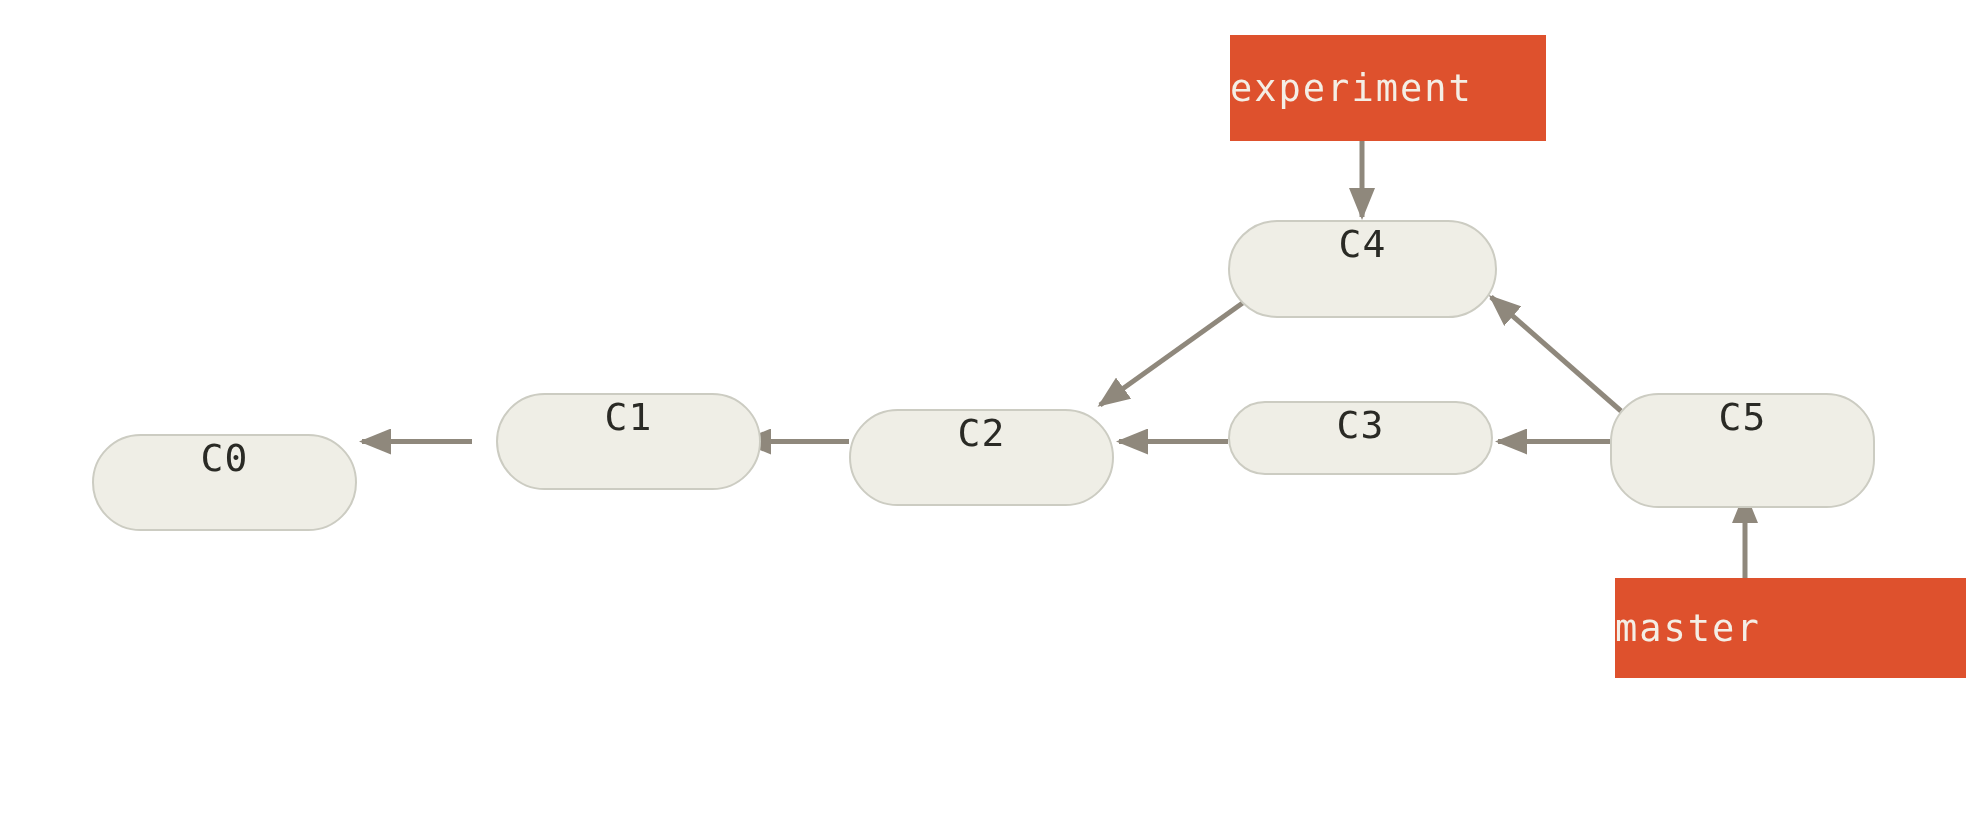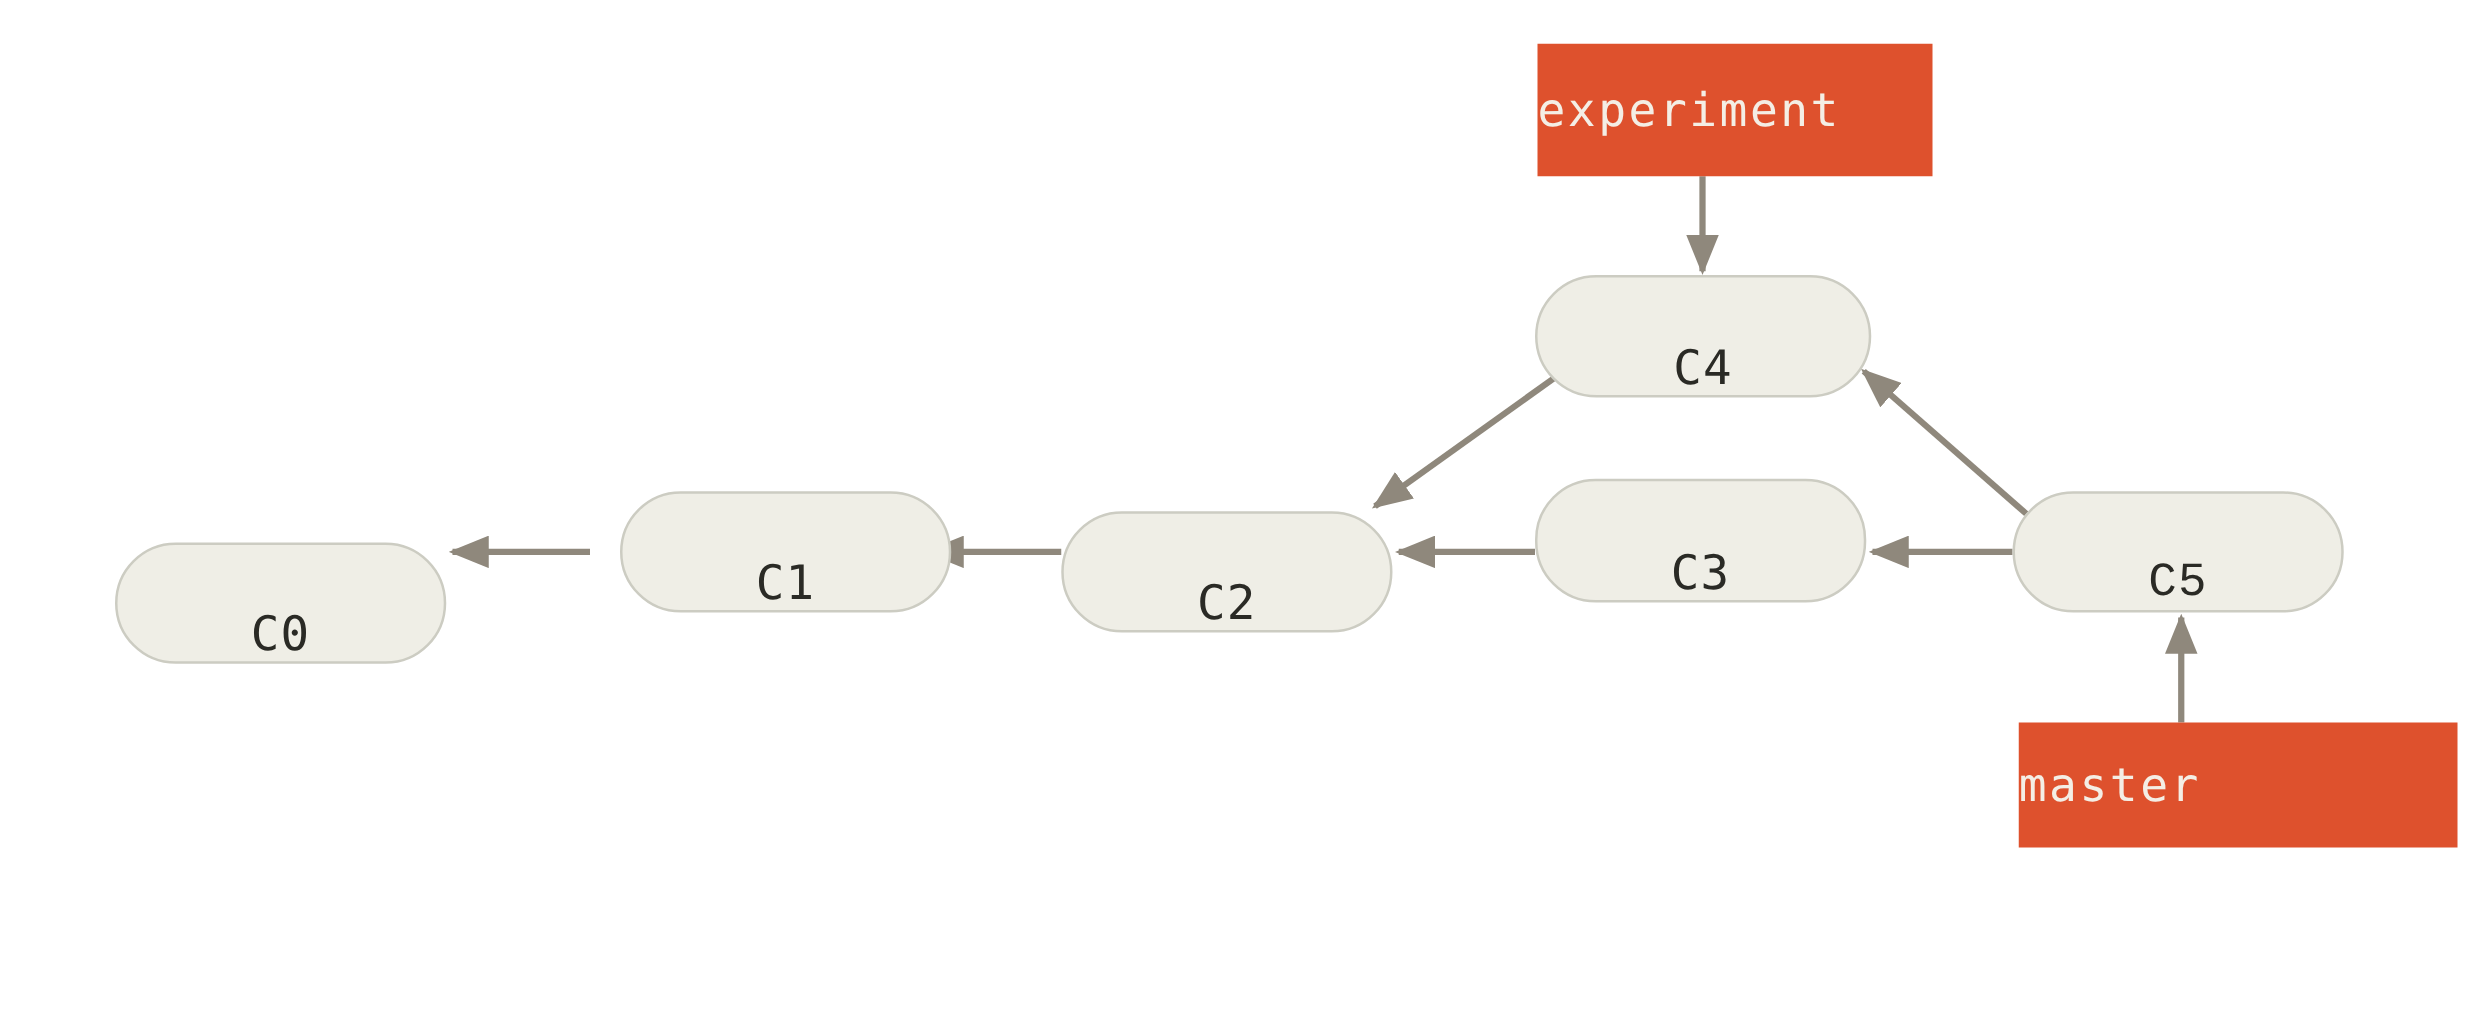--- a/index.html
+++ b/index.html
@@ -16,21 +16,21 @@
   .stage{
     position:relative;width:1976px;height:814px;background:var(--bg);
     overflow:hidden;font-family:"DejaVu Sans Mono","Liberation Mono",monospace;
   }
   .edges{position:absolute;left:0;top:0;width:1976px;height:814px;}
   .edges line{stroke:var(--arrow);stroke-width:5;}
   .arrowhead-shape{fill:var(--arrow);}
   .commit{
     position:absolute;box-sizing:border-box;
     background:var(--node-fill);border:2px solid var(--node-border);
-    display:flex;align-items:flex-end;justify-content:center;
+    display:flex;align-items:flex-start;justify-content:center;
     font-size:38px;color:var(--node-text);letter-spacing:1px;
   }
   .branch{
     position:absolute;box-sizing:border-box;
     background:var(--branch-bg);
     display:flex;align-items:center;justify-content:flex-start;
     font-size:37px;color:var(--branch-text);letter-spacing:2px;
   }
   .caption{
     position:absolute;left:42px;top:726px;
@@ -63,27 +63,27 @@
   <div id="node-layer">
       <div class="commit" style="left: 92px; top: 389px; width: 265px; height: 97px; border-radius: 48.5px; margin-top: 45px;">
         <span>C0</span>
       </div>
       <div class="commit" style="left: 496px; top: 393px; width: 265px; height: 97px; border-radius: 48.5px;">
         <span>C1</span>
       </div>
       <div class="commit" style="left: 849px; top: 393px; width: 265px; height: 97px; border-radius: 48.5px; margin-top: 16px;">
         <span>C2</span>
       </div>
-      <div class="commit" style="left: 1228px; top: 383px; width: 265px; height: 99px; border-radius: 48.5px;">
+      <div class="commit" style="left: 1228px; top: 401px; width: 265px; height: 74px; border-radius: 48.5px;">
         <span>C3</span>
       </div>
       <div class="commit" style="left: 1228px; top: 220px; width: 269px; height: 98px; border-radius: 49px;">
         <span>C4</span>
       </div>
-      <div class="commit" style="left: 1610px; top: 393px; width: 265px; height: 97px; border-radius: 48.5px; font-family: Liberation Mono, monospace;">
+      <div class="commit" style="left: 1610px; top: 393px; width: 265px; height: 115px; border-radius: 48.5px;">
         <span>C5</span>
       </div>
       <div class="branch" style="left: 1230px; top: 35px; width: 316px; height: 106px;">
         <span>experiment</span>
       </div>
       <div class="branch" style="left: 1615px; top: 578px; width: 351px; height: 100px;">
         <span>master</span>
       </div>
     </div>
 </div>

